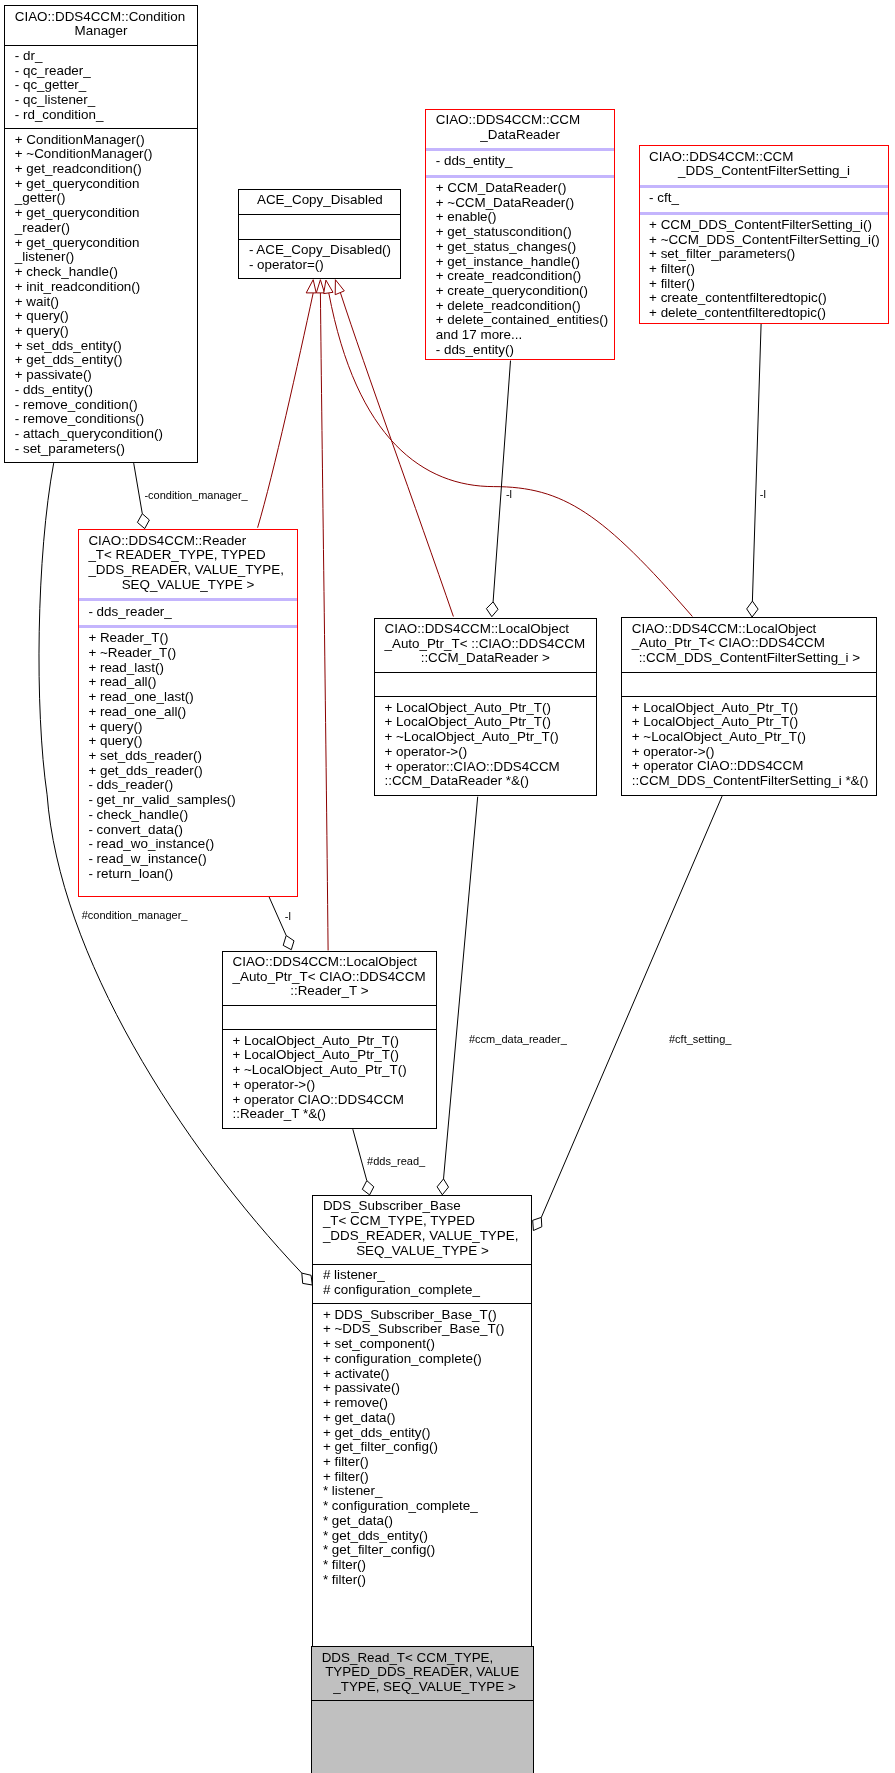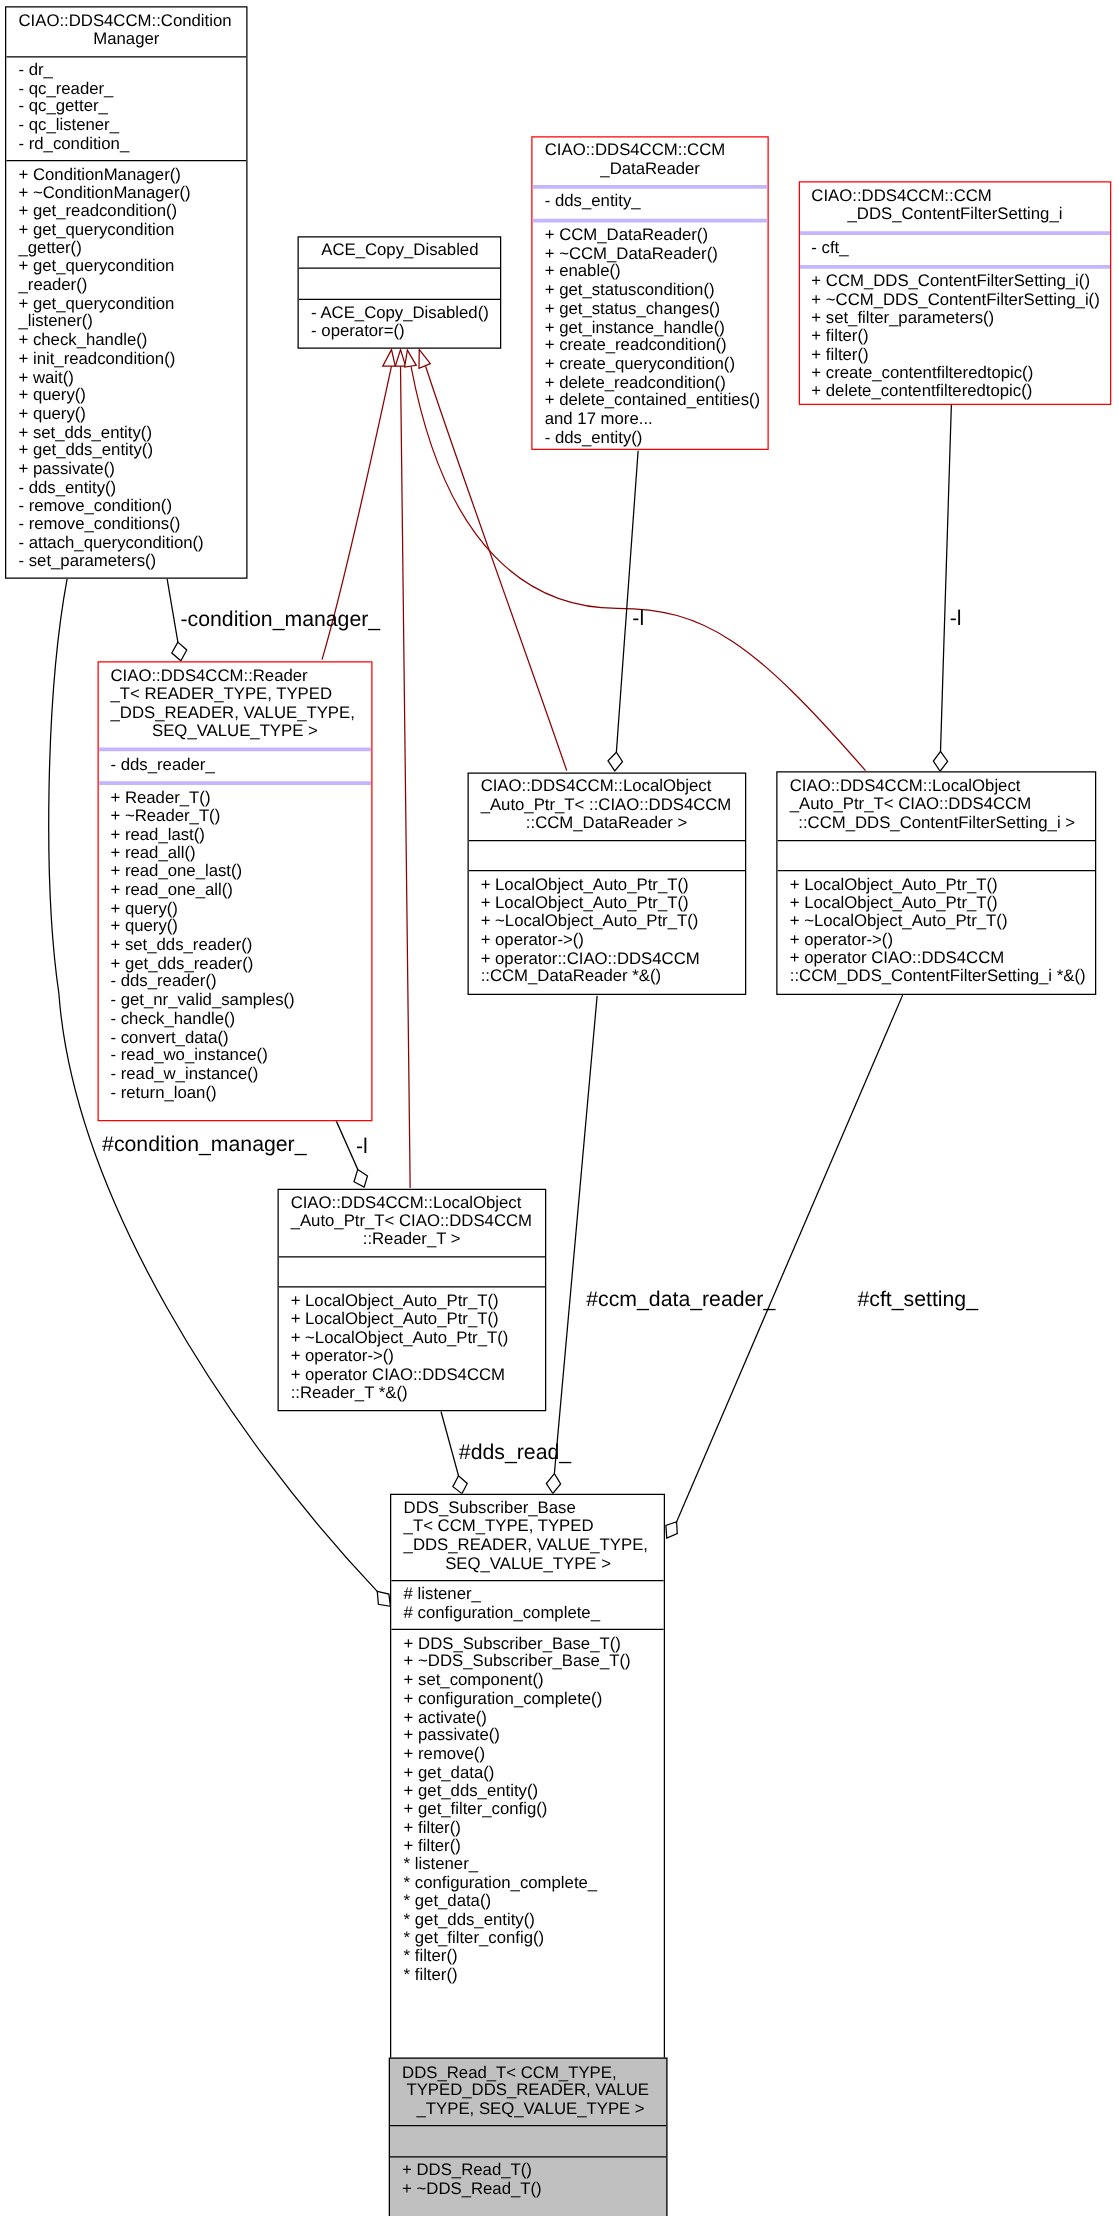--- a/index.html
+++ b/index.html
@@ -12,21 +12,21 @@
   .uml.red{border:1px solid #ff0000;}
   .uml.grey{border:1px solid #000000;background:#c0c0c0;}
   .sec{box-sizing:border-box;padding:3.3px 0 5.7px 0;}
   .uml.black .sec+.sec{border-top:1px solid #000000;}
   .uml.red   .sec+.sec{border-top:3px solid #c4b5fd;}
   .uml.grey  .sec+.sec{border-top:1px solid #000000;}
   .sec.title{text-align:left;padding-left:9.5px;}
   .sec.title .row.last{text-align:center;margin-left:-9.5px;}
   .sec.body{text-align:left;padding-left:9.5px;}
   .row{white-space:pre;font-size:13.4px;line-height:14.72px;height:14.72px;}
-  .elabel{position:absolute;font-size:17px;line-height:15.1px;white-space:pre;color:#000000;}
+  .elabel{position:absolute;font-size:11px;line-height:15.1px;white-space:pre;color:#000000;}
 </style>
 </head>
 <body>
 
 <div id="canvas">
   <svg id="edges" viewBox="0 0 895 1773">
       <g>
         <path d="M313.2,292.9 C298.5,361.1 273.8,473.1 257.6,527.7" fill="none" stroke="#8b0000" stroke-width="1"></path>
         <polygon points="313.2,279.7 306.2,292.9 316.2,292.9" fill="#ffffff" stroke="#8b0000" stroke-width="1"></polygon>
       </g>
@@ -288,26 +288,22 @@
     </div>
     <div class="uml grey" style="left: 311.2px; top: 1646.3px; width: 222.9px; height: 138px;">
       <div class="sec title">
         <div class="row">DDS_Read_T&lt; CCM_TYPE,</div>
         <div class="row"> TYPED_DDS_READER, VALUE</div>
         <div class="row last"> _TYPE, SEQ_VALUE_TYPE &gt;</div>
       </div>
       <div class="sec body attrs">
         <div class="row">&nbsp;</div>
       </div>
-      <div class="sec body methods">
-        <div class="row">+ DDS_Read_T()</div>
-        <div class="row">+ ~DDS_Read_T()</div>
-      </div>
     </div>
     <div class="elabel" style="left: 144.4px; top: 487.8px;">-condition_manager_</div>
     <div class="elabel" style="left: 81.7px; top: 908px;">#condition_manager_</div>
     <div class="elabel" style="left: 505.9px; top: 486.9px;">-l</div>
     <div class="elabel" style="left: 759.8px; top: 486.9px;">-l</div>
     <div class="elabel" style="left: 284.8px; top: 909px;">-l</div>
     <div class="elabel" style="left: 367.1px; top: 1153.6px;">#dds_read_</div>
     <div class="elabel" style="left: 469px; top: 1031.8px;">#ccm_data_reader_</div>
-    <div class="elabel" style="left: 669px; top: 1031.6px; margin-left: 17px;">#cft_setting_</div>
+    <div class="elabel" style="left: 669px; top: 1031.6px;">#cft_setting_</div>
   </div>
 
 </body></html>

